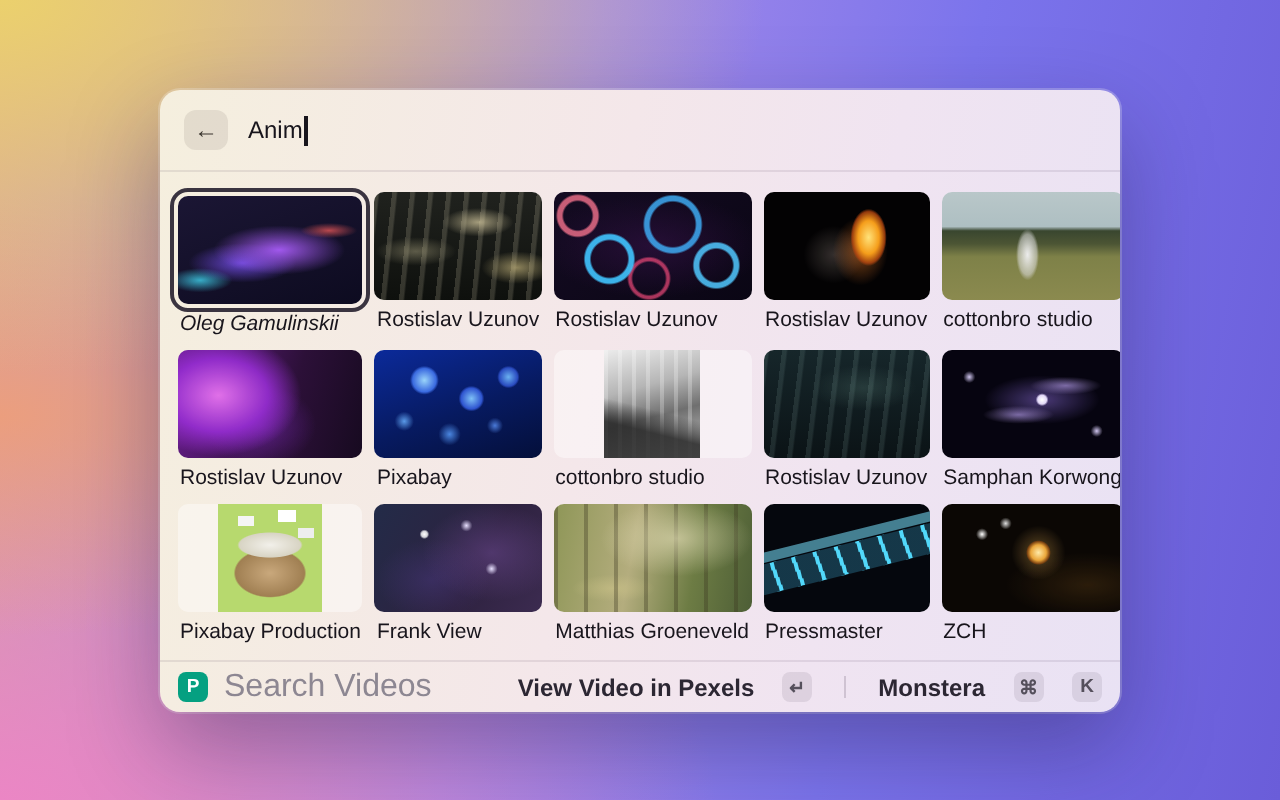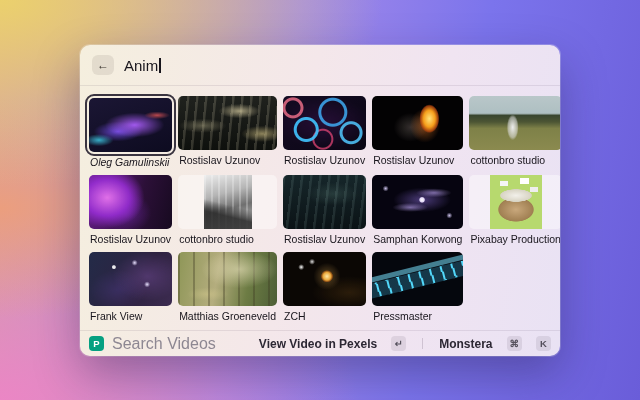--- a/index.html
+++ b/index.html
@@ -19,21 +19,21 @@
     box-shadow:0 18px 45px rgba(30,20,60,0.35), 0 0 0 1px rgba(255,255,255,0.25);
     display:flex; flex-direction:column;
   }
   
   .searchbar { height:40px; flex:0 0 40px; display:flex; align-items:center; padding:0 12px; gap:10px; }
   .back-btn {
     width:22px; height:20px; border-radius:6px; background:rgba(70,60,50,0.10);
     display:flex; align-items:center; justify-content:center;
     font-size:12px; color:#3a352e; cursor:pointer;
   }
-  .search-text { font-size:15px; color:#18151c; display:flex; align-items:center; }
+  .search-text { font-size:12px; color:#18151c; display:flex; align-items:center; }
   .caret { display:inline-block; width:1.5px; height:15px; background:#18151c; margin-left:1px; }
   .divider { height:1px; background:rgba(40,25,60,0.09); flex:0 0 1px; }
   
   .grid {
     flex:1 1 auto; padding:10px 9px 6px;
     display:grid; grid-template-columns:repeat(5,1fr); column-gap:6px; row-gap:7px;
     align-content:start;
   }
   .cell { cursor:pointer; }
   .thumb-wrap {
@@ -201,20 +201,26 @@
         <div class="author">cottonbro studio</div>
       </div>
       <div class="cell">
         <div class="thumb-wrap">
           <div class="thumb t6" title="purple magenta nebula"></div>
         </div>
         <div class="author">Rostislav Uzunov</div>
       </div>
       <div class="cell">
         <div class="thumb-wrap">
+          <div class="thumb t7" title="blue jellyfish underwater"></div>
+        </div>
+        <div class="author">Pixabay</div>
+      </div>
+      <div class="cell">
+        <div class="thumb-wrap">
           <div class="thumb t8" title="black and white statue portrait"></div>
         </div>
         <div class="author">cottonbro studio</div>
       </div>
       <div class="cell">
         <div class="thumb-wrap">
           <div class="thumb t9" title="dark ocean surface"></div>
         </div>
         <div class="author">Rostislav Uzunov</div>
       </div>
@@ -237,29 +243,29 @@
         <div class="author">Frank View</div>
       </div>
       <div class="cell">
         <div class="thumb-wrap">
           <div class="thumb t13" title="misty forest with deer"></div>
         </div>
         <div class="author">Matthias Groeneveld</div>
       </div>
       <div class="cell">
         <div class="thumb-wrap">
+          <div class="thumb t14" title="cyan DNA helix on dark"></div>
+        </div>
+        <div class="author">Pressmaster</div>
+      </div>
+      <div class="cell">
+        <div class="thumb-wrap">
           <div class="thumb t15" title="glowing orb in dark space"></div>
         </div>
         <div class="author">ZCH</div>
-      </div>
-      <div class="cell">
-        <div class="thumb-wrap">
-          <div class="thumb t14" title="cyan DNA helix on dark"></div>
-        </div>
-        <div class="author">Pressmaster</div>
       </div>
     </div>
 
   <div class="divider"></div>
 
   <div class="footer">
     <div class="pexels-logo" id="pexels-logo" style="background: rgb(5, 160, 129);">P</div>
     <span class="cmd-name">Search Videos</span>
     <div class="footer-right">
       <span class="action-label">View Video in Pexels</span>

